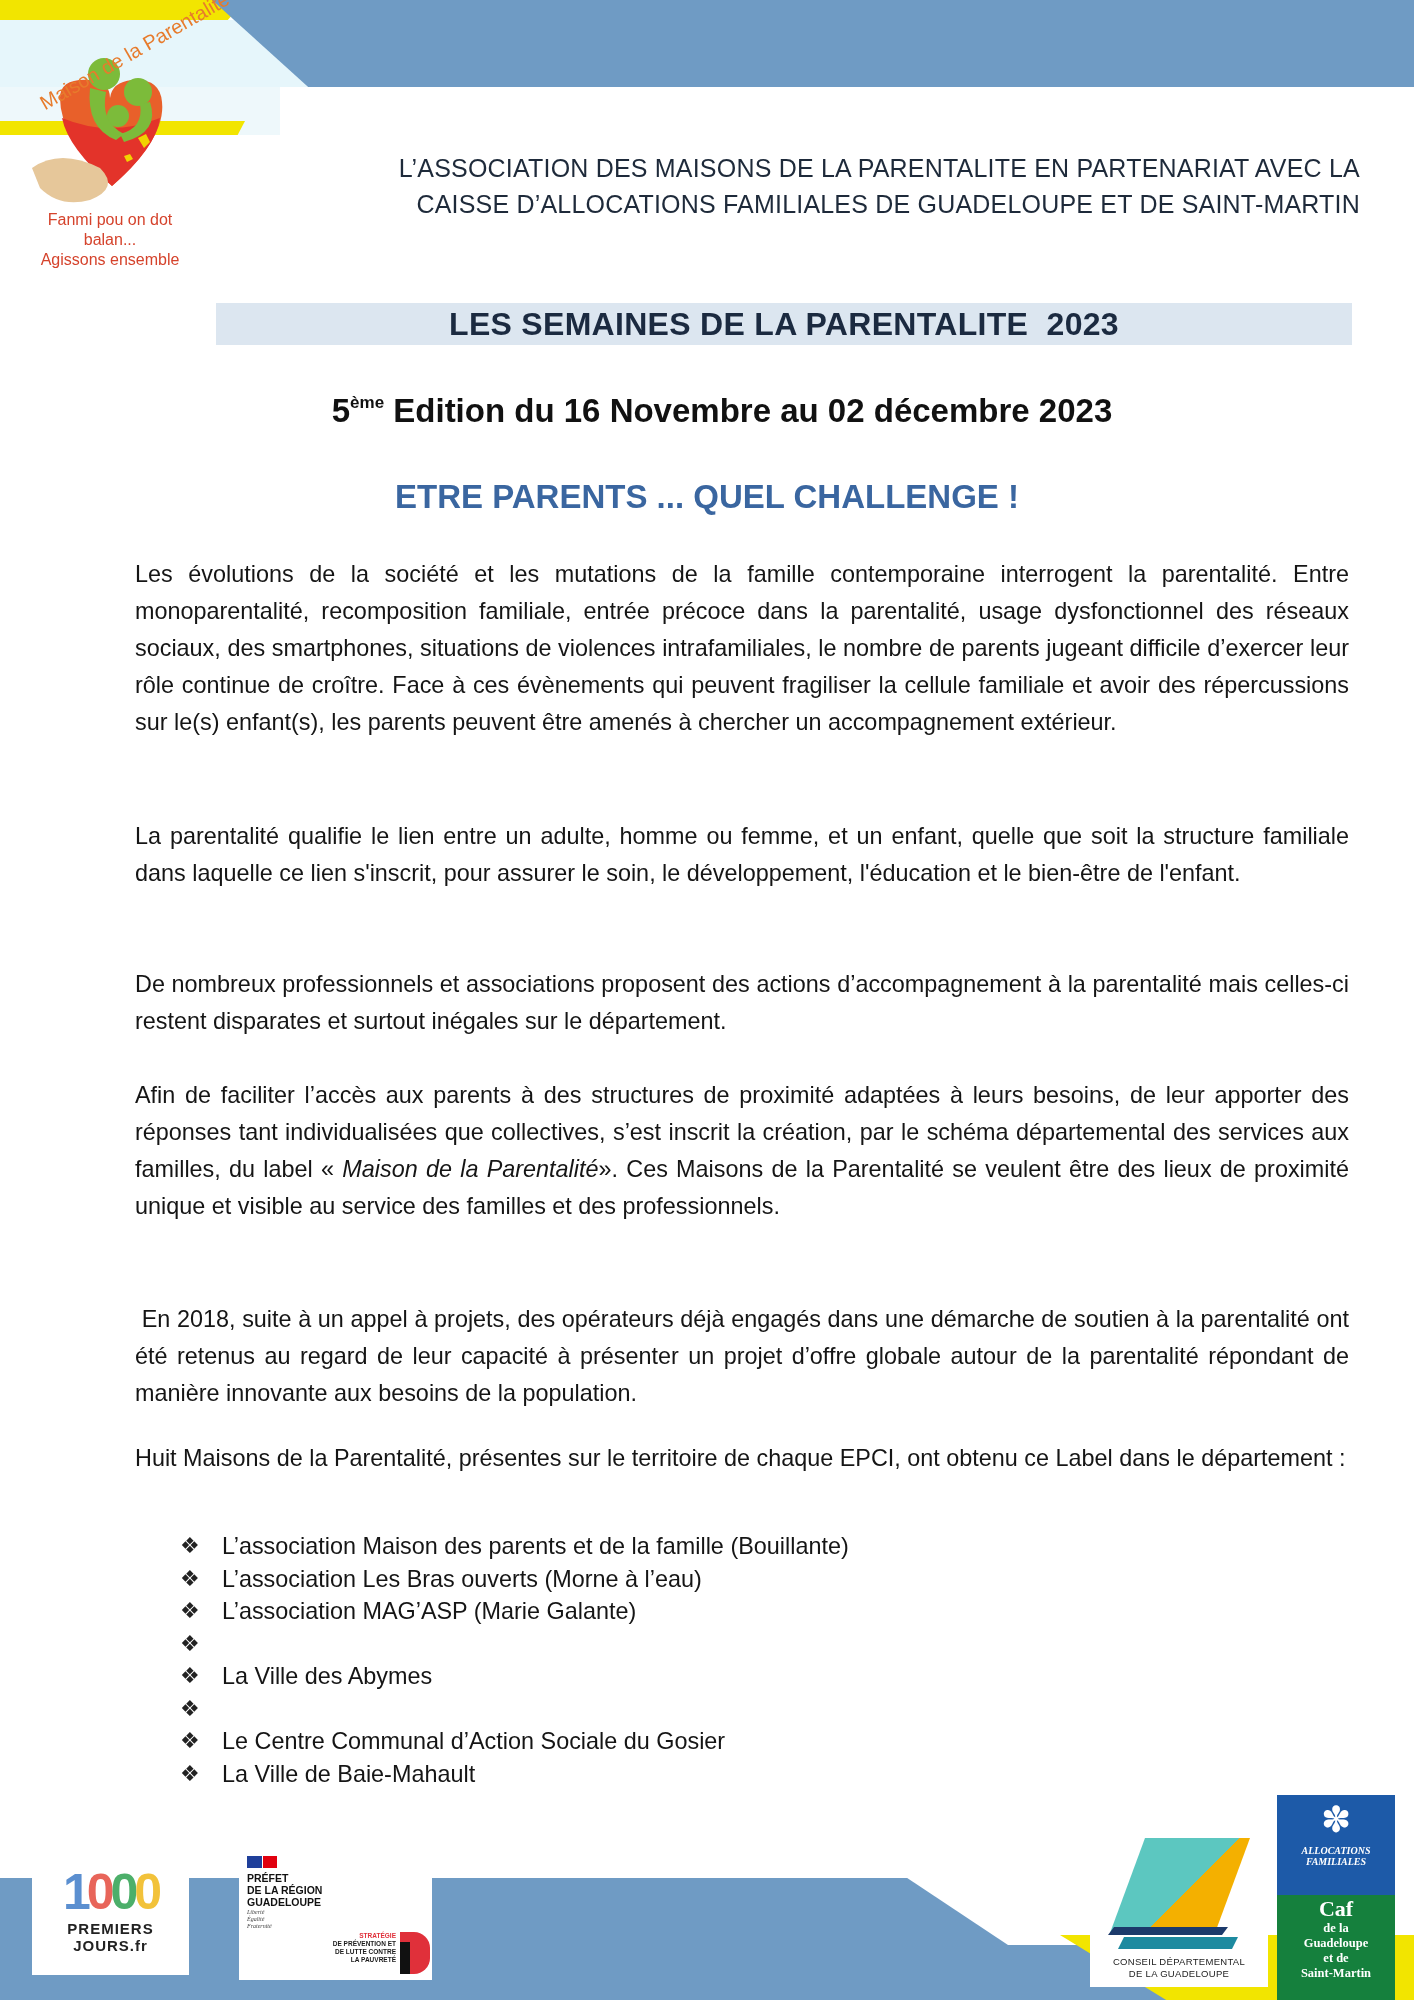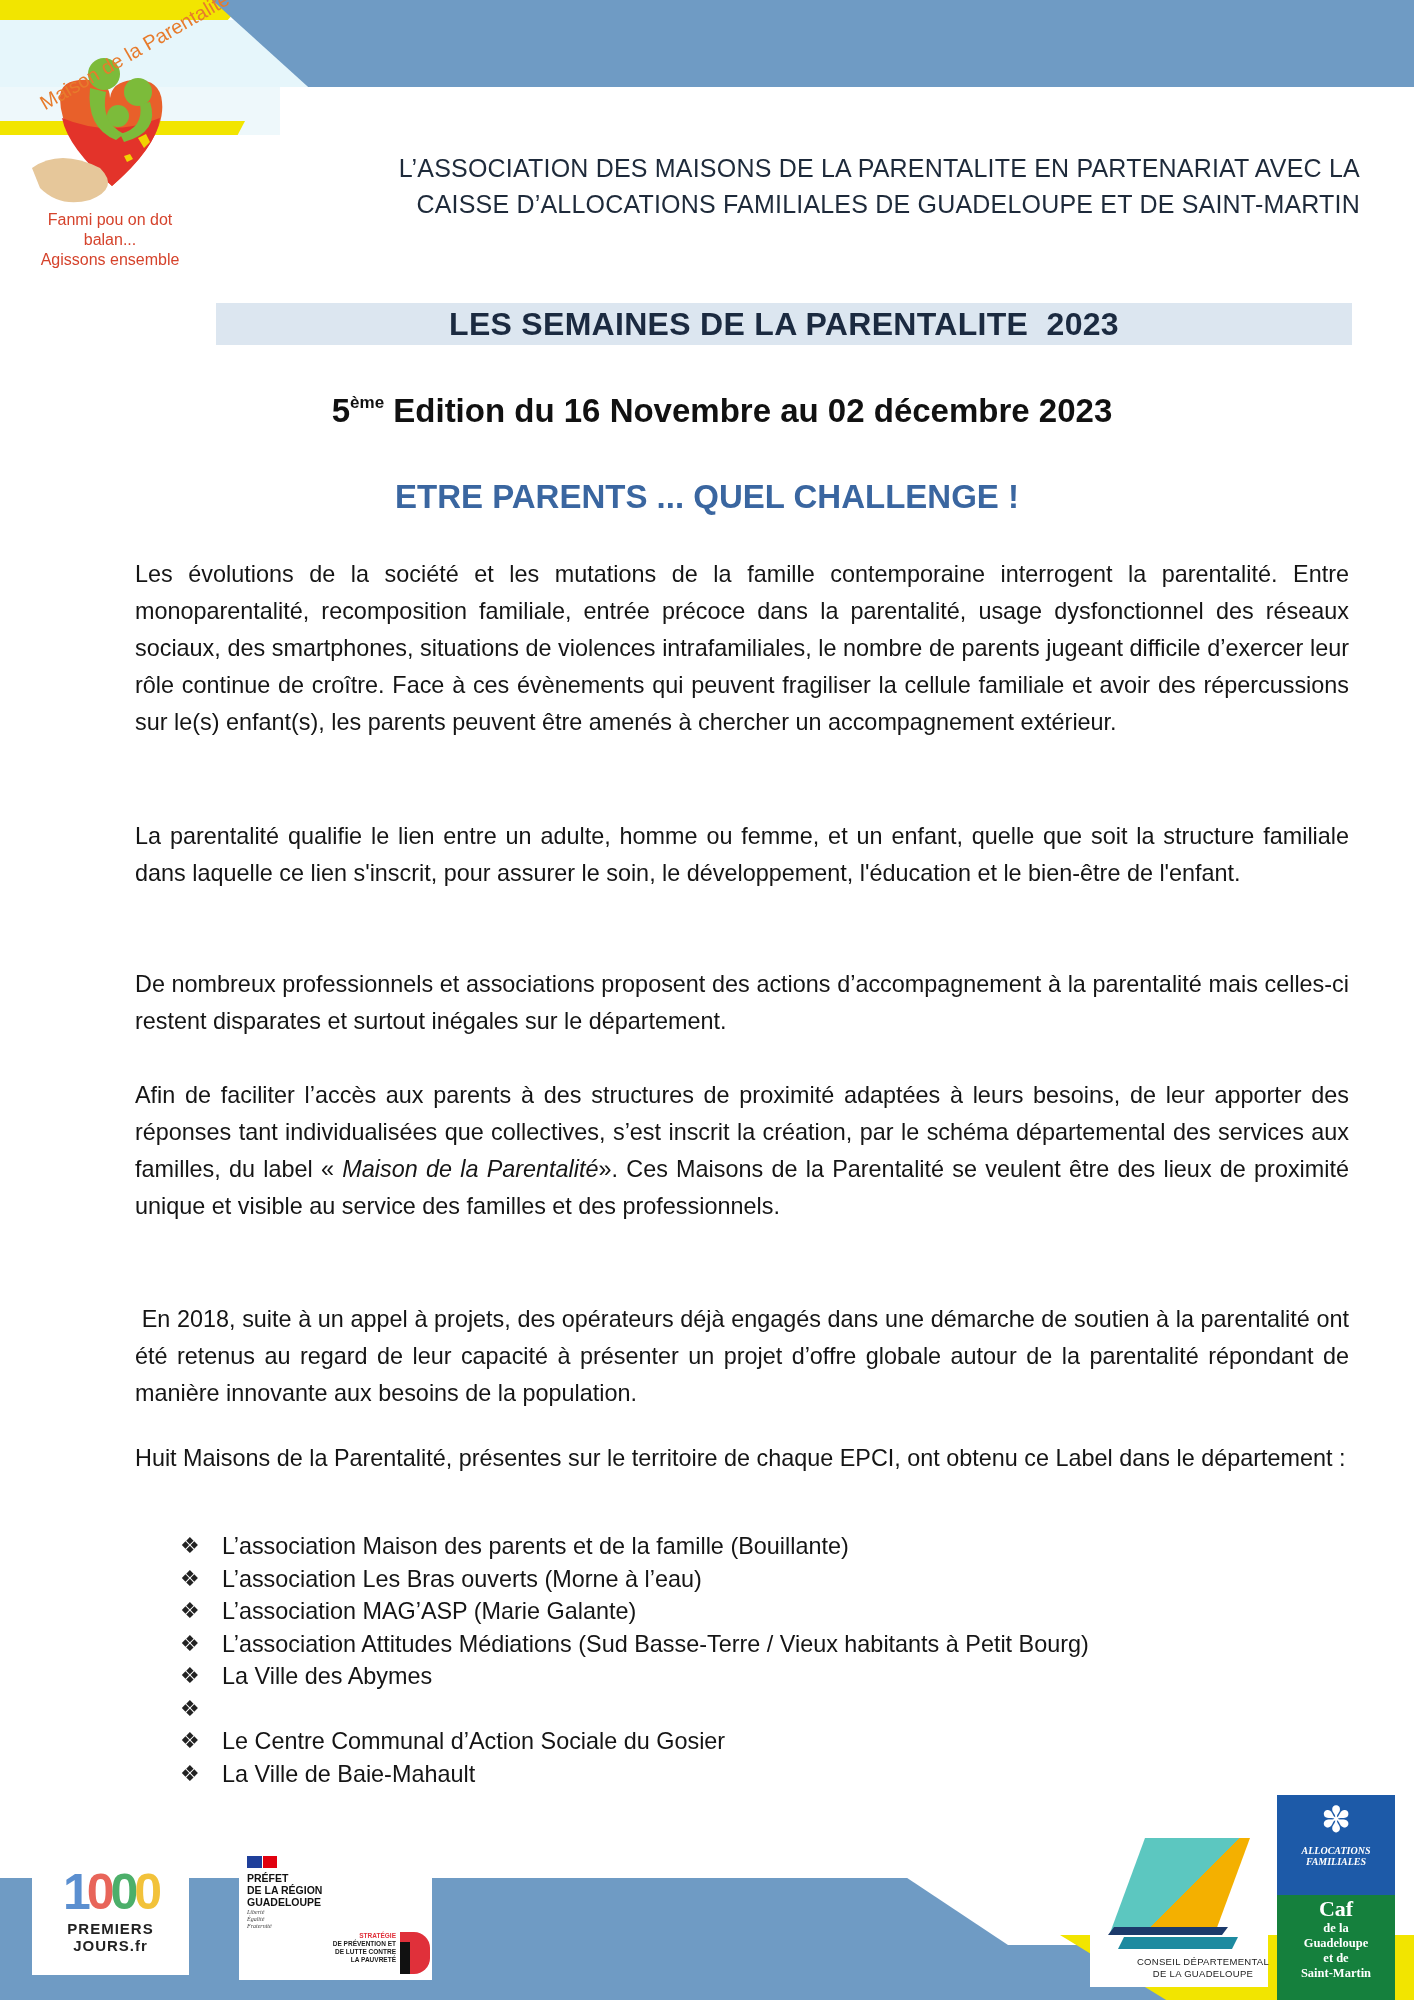--- a/index.html
+++ b/index.html
@@ -85,21 +85,21 @@
     .cd { left: 1090px; top: 1830px; width: 178px; height: 157px; }
     .cd .shape { position: absolute; left: 20px; top: 8px; width: 140px; height: 95px;
                  background: linear-gradient(135deg, #5cc7c0 0 55%, #f4b000 55%);
                  clip-path: polygon(25% 0, 100% 0, 75% 100%, 0 100%); }
     .cd .bar1 { position: absolute; left: 18px; top: 97px; width: 120px; height: 8px; background: #1c3a6b;
                 clip-path: polygon(5% 0, 100% 0, 95% 100%, 0 100%); }
     .cd .bar2 { position: absolute; left: 28px; top: 107px; width: 120px; height: 12px; background: #1d8aa0;
                 clip-path: polygon(5% 0, 100% 0, 95% 100%, 0 100%); }
     .cd .txt { position: absolute; left: 0; top: 126px; width: 178px; text-align: center;
                font-family: "Liberation Sans", sans-serif; font-size: 9.5px; line-height: 12px;
-               color: #222; letter-spacing: 0.3px; padding-left: 24px; }
+               color: #222; letter-spacing: 0.3px; }
 
     .caf { left: 1277px; top: 1795px; width: 118px; height: 190px; }
     .caf .top { position: absolute; left: 0; top: 0; width: 118px; height: 100px; background: #1d5aa8; color: #fff;
                 text-align: center; }
     .caf .icon { font-size: 36px; line-height: 50px; }
     .caf .af { font-family: "Liberation Serif", serif; font-style: italic; font-weight: bold;
                font-size: 10px; line-height: 11px; }
     .caf .bot { position: absolute; left: 0; top: 100px; width: 118px; height: 111px; background: #15803d;
                 color: #fff; text-align: center; font-family: "Liberation Serif", serif; font-weight: bold; }
     .caf .caf-l { font-size: 22px; line-height: 24px; margin-top: 2px; }
@@ -166,21 +166,20 @@
   <li>
       <span class="bullet">❖</span>
       <span>L’association Les Bras ouverts (Morne à l’eau)</span>
     </li>
   <li>
       <span class="bullet">❖</span>
       <span>L’association MAG’ASP (Marie Galante)</span>
     </li>
   <li>
       <span class="bullet">❖</span>
-      <span>L’association Attitudes Médiations (Sud Basse-Terre / Vieux habitants à Petit Bourg)</span>
     </li>
   <li>
       <span class="bullet">❖</span>
       <span>La Ville des Abymes</span>
     </li>
   <li>
       <span class="bullet">❖</span>
     </li>
   <li>
       <span class="bullet">❖</span>

